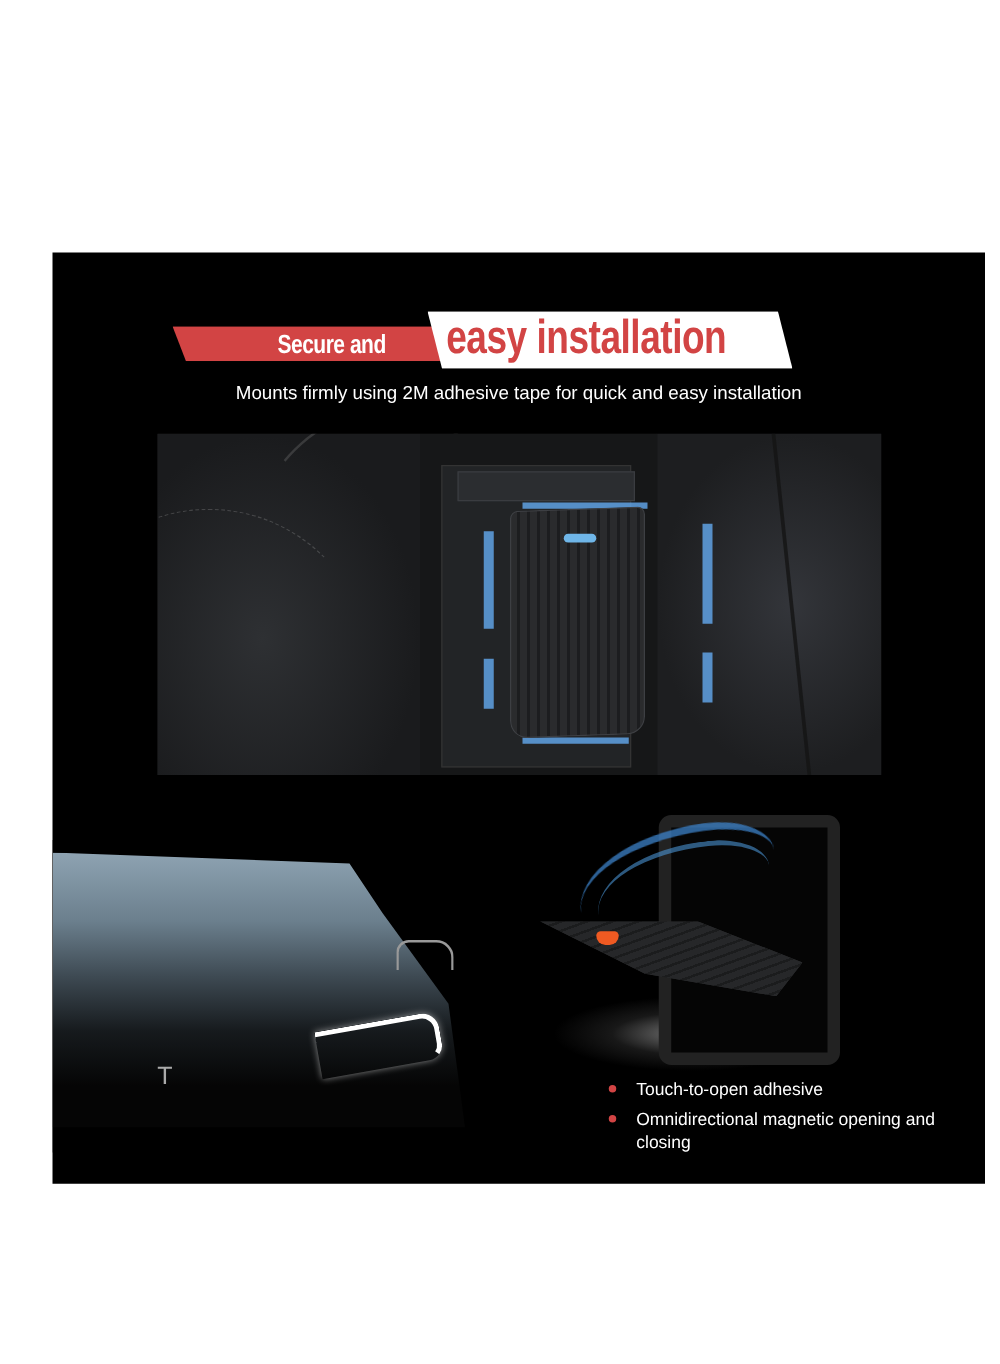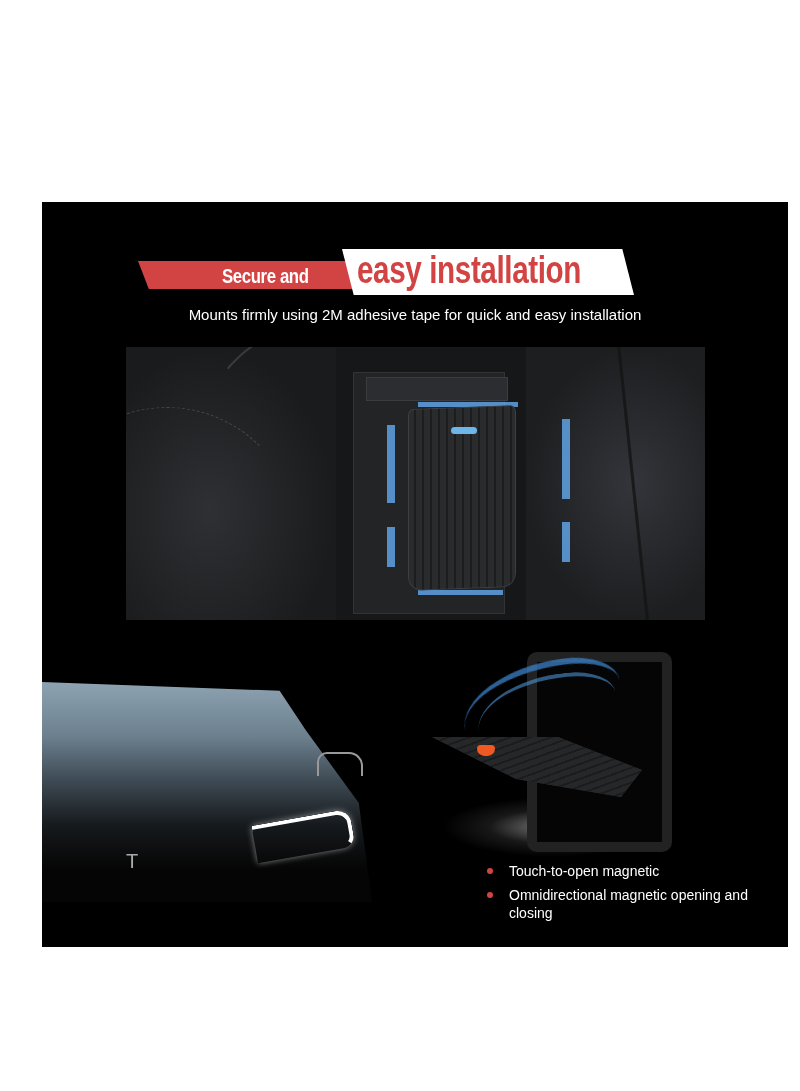--- a/index.html
+++ b/index.html
@@ -108,21 +108,21 @@
     <div class="frame-back"></div>
     <div class="swoosh"></div>
     <div class="swoosh2"></div>
     <div class="lid"></div>
     <div class="orange-button"></div>
   </div>
 
   <ul class="features">
     <li class="feature">
       <span class="feature-bullet"></span>
-      <span>Touch-to-open magnetic</span>
+      <span>Touch-to-open adhesive</span>
     </li>
     <li class="feature">
       <span class="feature-bullet"></span>
       <span>Omnidirectional magnetic opening and closing</span>
     </li>
   </ul>
 
 </div>
 
 </body></html>

